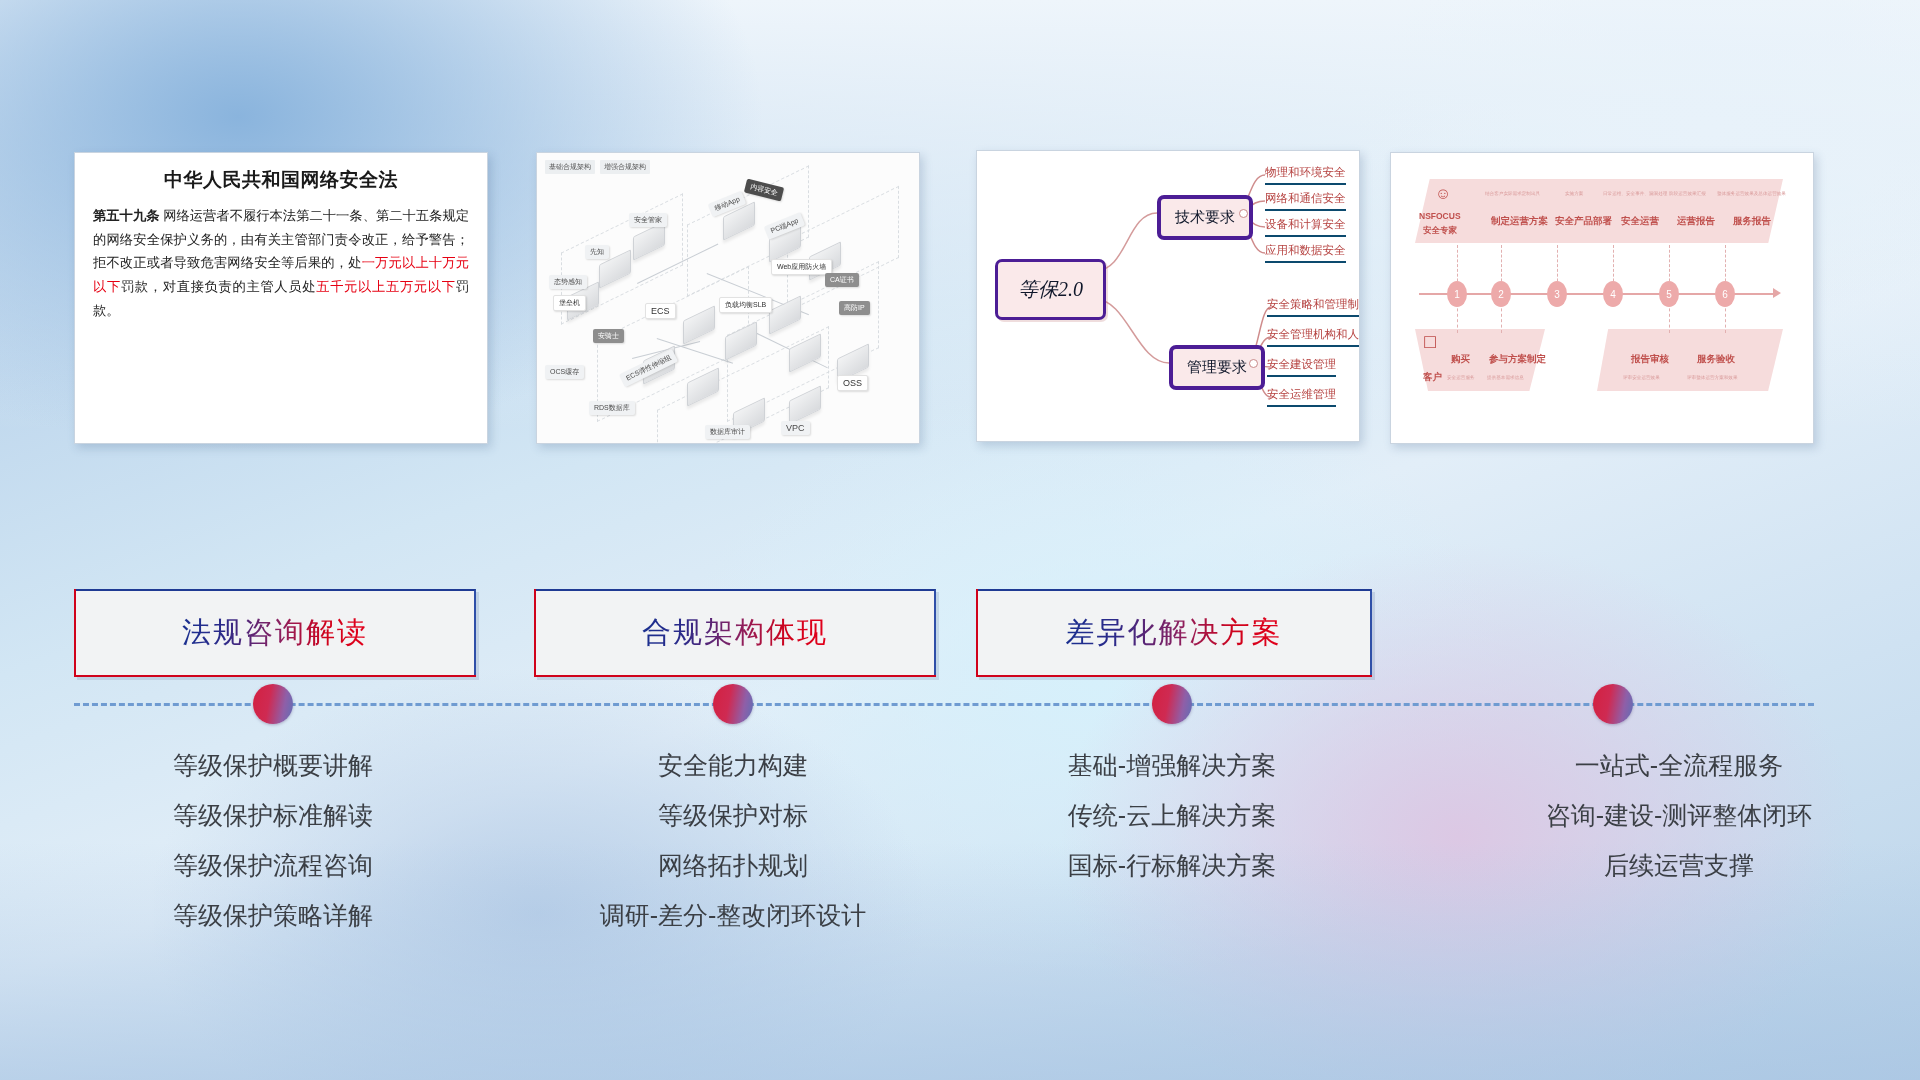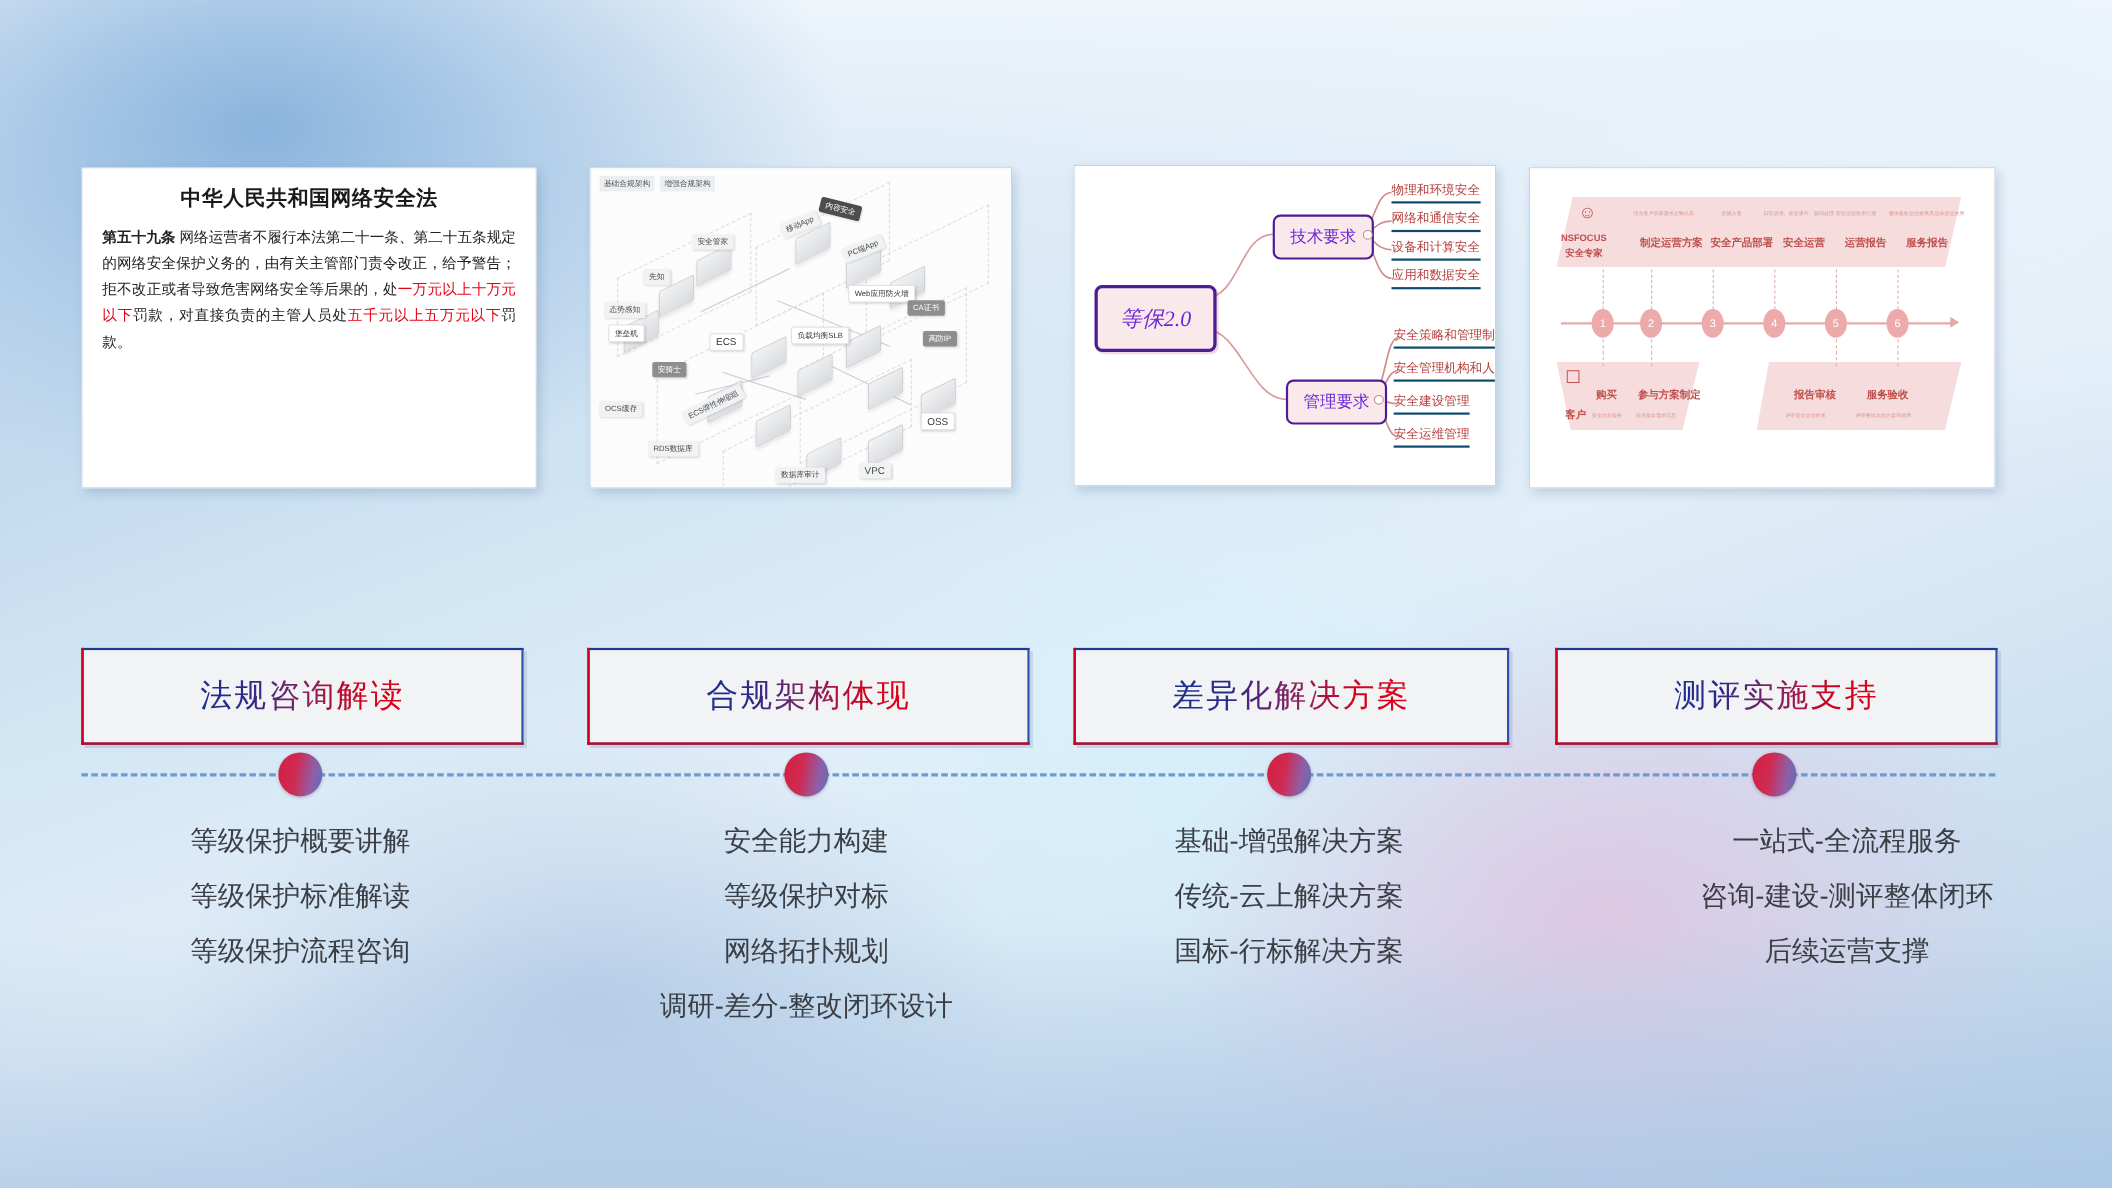--- a/index.html
+++ b/index.html
@@ -53,21 +53,21 @@
   .iso-lbl.white{background:#fff;color:#333;border:1px solid #e2e2e2;}
   .iso-box{position:absolute;width:30px;height:22px;
     background:linear-gradient(160deg,#f2f3f4,#d8dadd);
     transform:skewY(-26deg);border:1px solid #cfd2d6;border-radius:2px;
     box-shadow:0 3px 3px rgba(0,0,0,.08);}
   .iso-plate{position:absolute;width:66px;height:46px;border:1px dashed #d9dde1;transform:skewY(-26deg);}
   .iso-line{position:absolute;background:#c9ced4;height:1px;transform-origin:0 0;}
 
   
   .mind{position:absolute;inset:0;background:#fff;}
-  .mnode{position:absolute;border:2px solid #4c1d95;background:#fae9ea;color:#6d28d9;
+  .mnode{position:absolute;border:4px solid #4c1d95;background:#fae9ea;color:#0f172a;
          border-radius:7px;font-size:15px;padding:9px 14px;white-space:nowrap;
          font-family:"Liberation Serif","DejaVu Serif",serif;}
   .mroot{font-size:20px;padding:14px 20px;border-width:3px;box-shadow:2px 2px 0 rgba(190,120,120,.25);font-style:italic;}
   .mleaf{position:absolute;color:#b5413f;font-size:11.5px;white-space:nowrap;
          font-family:"Liberation Serif","DejaVu Serif",serif;padding-bottom:3px;
          border-bottom:2px solid #0c4a6e;}
   .mdot{position:absolute;width:7px;height:7px;border-radius:50%;border:1px solid #c98a8a;background:#fff;}
 
   
   .road{position:absolute;inset:0;background:#fff;}
@@ -302,38 +302,36 @@
 <div id="headlines">
   <div class="hbox hbox-1">
     <span class="htext">法规咨询解读</span>
   </div>
   <div class="hbox hbox-2">
     <span class="htext">合规架构体现</span>
   </div>
   <div class="hbox hbox-3">
     <span class="htext">差异化解决方案</span>
   </div>
-  <div class="hbox hbox-4">
-    <span class="htext">测评实施支持</span>
-  </div>
 </div>
 
 <div id="timeline">
   <div class="tl-line"></div>
   <div class="tl-dot" style="left:253px;"></div>
   <div class="tl-dot" style="left:713px;"></div>
   <div class="tl-dot" style="left:1152px;"></div>
   <div class="tl-dot" style="left:1593px;"></div>
 </div>
 
 <div id="bullets">
   <div class="bcol bcol-1">
     <div class="bitem">等级保护概要讲解</div>
     <div class="bitem">等级保护标准解读</div>
     <div class="bitem">等级保护流程咨询</div>
+    <div class="bitem">等级保护策略详解</div>
   </div>
   <div class="bcol bcol-2">
     <div class="bitem">安全能力构建</div>
     <div class="bitem">等级保护对标</div>
     <div class="bitem">网络拓扑规划</div>
     <div class="bitem">调研-差分-整改闭环设计</div>
   </div>
   <div class="bcol bcol-3">
     <div class="bitem">基础-增强解决方案</div>
     <div class="bitem">传统-云上解决方案</div>

